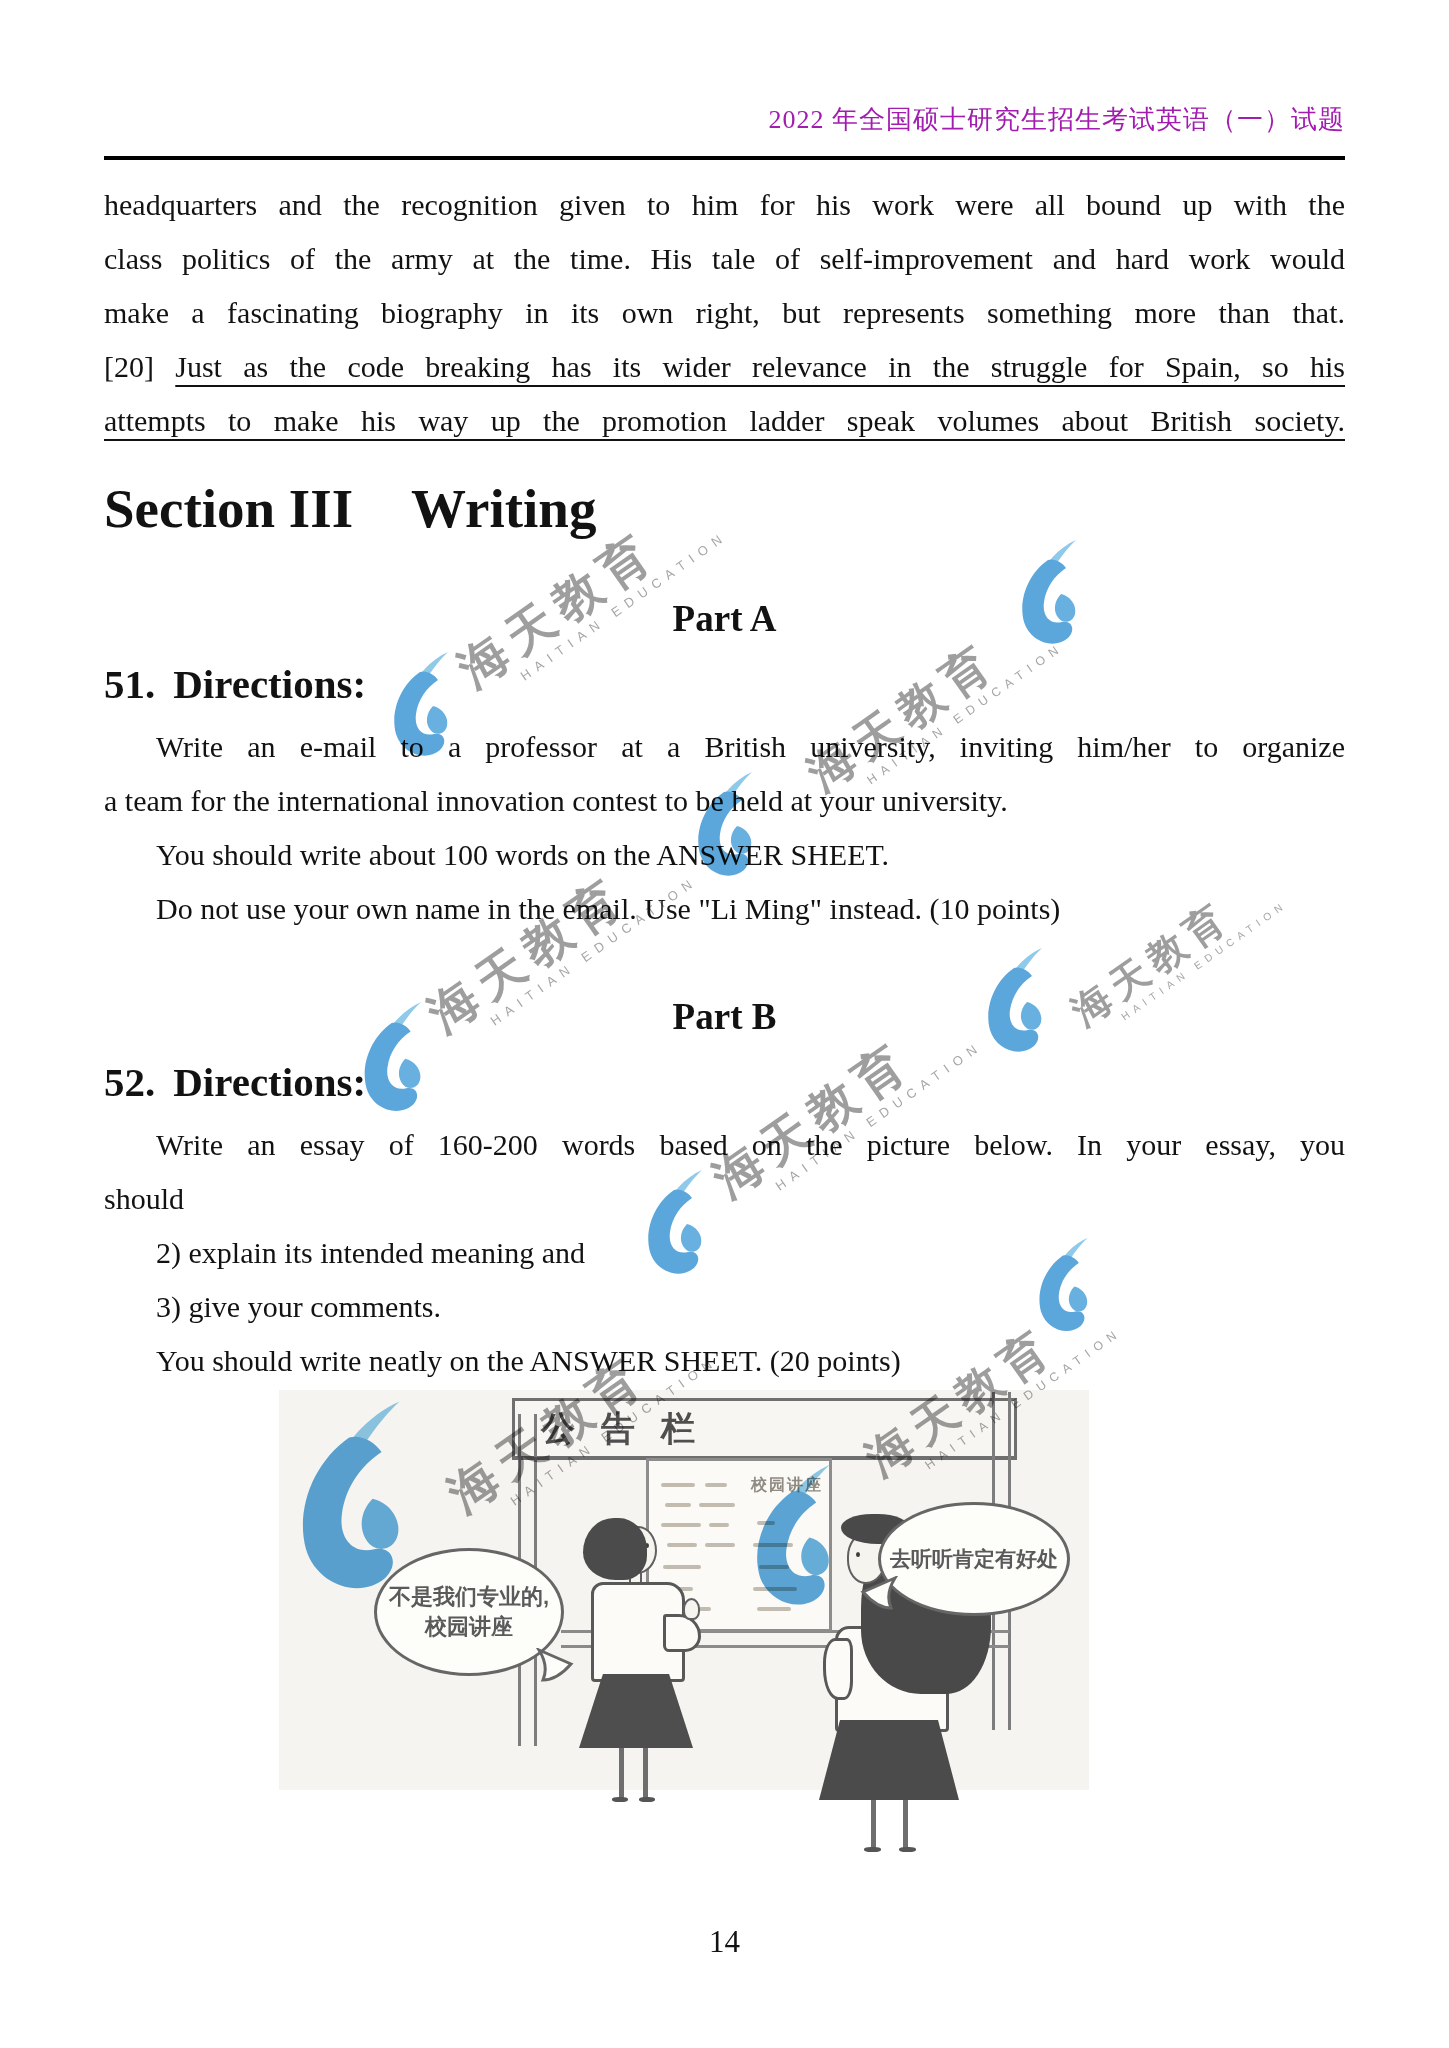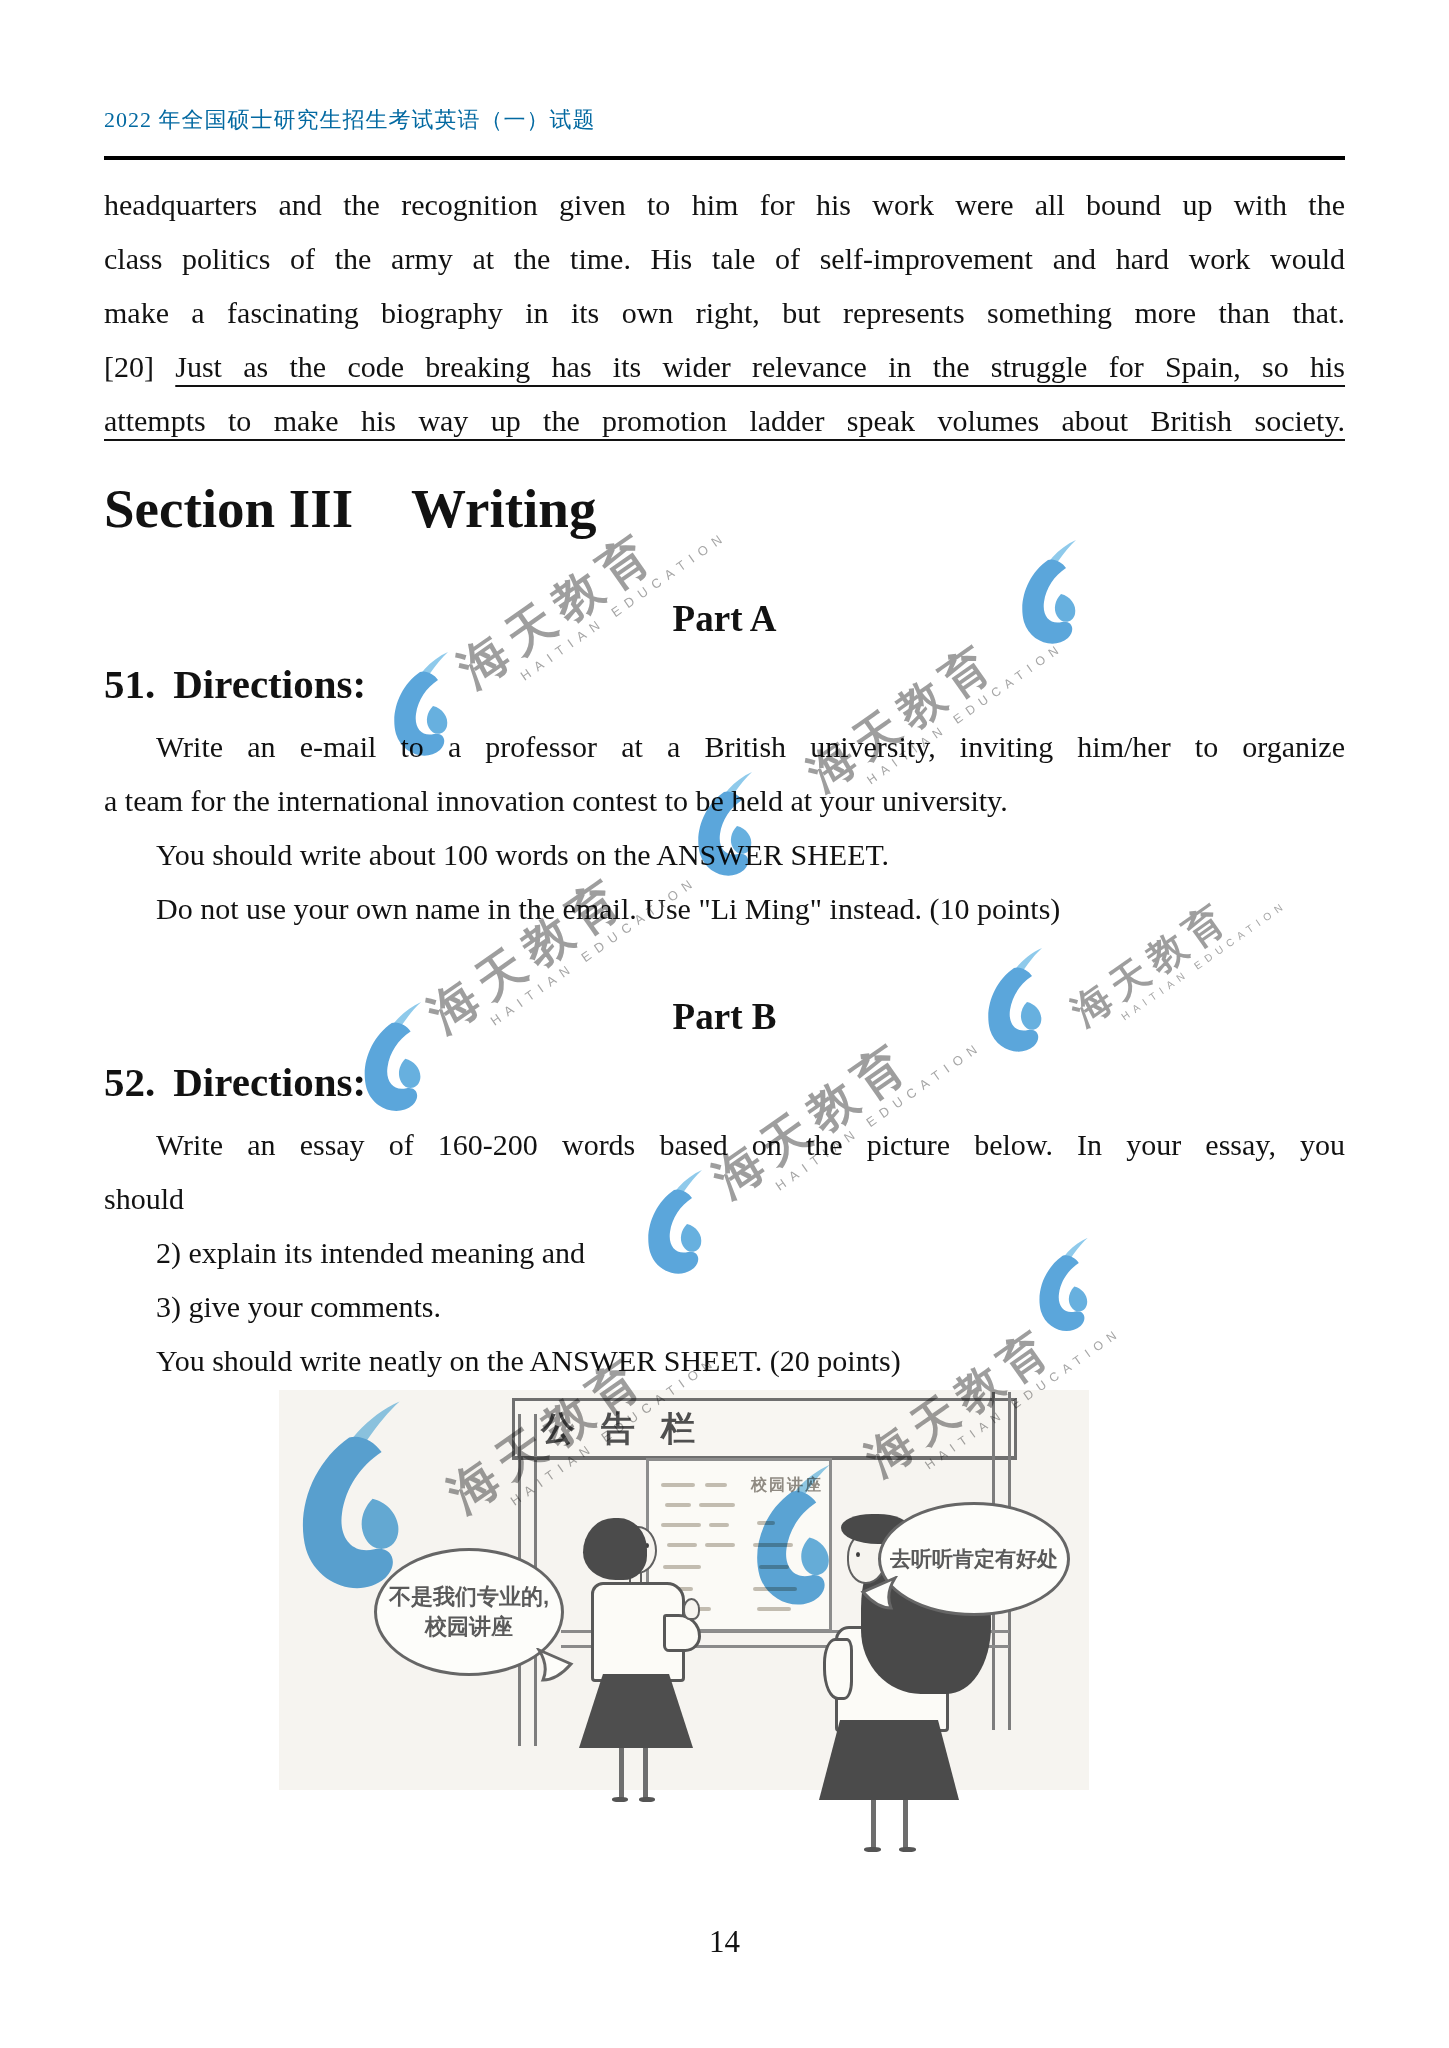--- a/index.html
+++ b/index.html
@@ -2,21 +2,21 @@
 <html><head>
 <meta charset="utf-8">
 <style>
   html,body{margin:0;padding:0;background:#e8e8e8;}
   .page{
     position:relative; width:1449px; height:2048px; background:#ffffff;
     margin:0 auto; overflow:hidden;
     font-family:"Liberation Serif", serif; color:#121212;
   }
   .content{position:relative; z-index:2; padding:100px 104px 0 104px;}
-  .doc-header{text-align:left; font-size:22px; line-height:40px; letter-spacing:1px; color:#0369a1;}
+  .doc-header{text-align:right; font-size:26px; line-height:40px; letter-spacing:1px; color:#a21caf;}
   .rule{border-bottom:4px solid #000; margin-top:16px;}
 
   .passage{margin-top:18px; font-size:30px; line-height:54px;}
   .pline{text-align:justify; text-align-last:justify;}
   .ul{text-decoration:underline; text-underline-offset:8px; text-decoration-thickness:2px;}
 
   h1.section{margin:28px 0 0 0; font-size:55px; line-height:66px; font-weight:bold;}
   h1.section .gap{display:inline-block; width:58px;}
   h2.part{margin:54px 0 0 0; font-size:37px; line-height:46px; font-weight:bold;text-align:center;}
   h2.part.b{margin-top:58px;}

